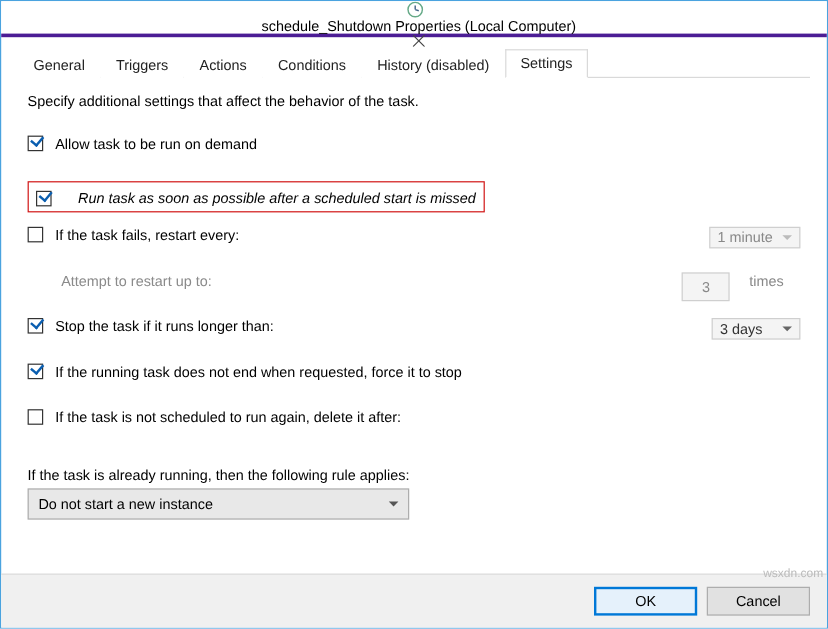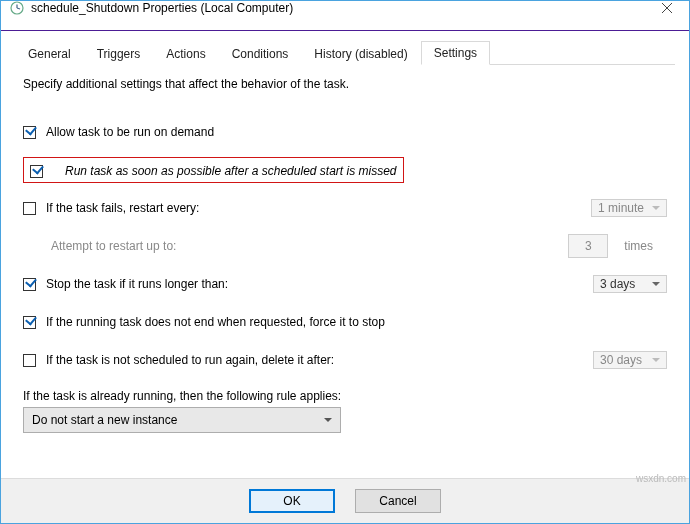--- a/index.html
+++ b/index.html
@@ -19,21 +19,22 @@
     height: 524px;
     display: flex;
     flex-direction: column;
   }
   .titlebar {
     display: flex;
     align-items: center;
     height: 30px;
     padding: 0 0 16px 8px;
     background: #fff;
-    border-bottom: 1px solid #4c1d95;
+    border-bottom: 3px solid #4c1d95;
+    flex-direction: column;
   }
   .titlebar .title-icon {
     width: 16px; height: 16px;
     margin-right: 6px;
     display: inline-flex; align-items: center; justify-content: center;
   }
   .titlebar .title-text {
     flex: 1;
     color: #000;
   }
@@ -70,21 +71,21 @@
   .tab.active {
     border-color: #d9d9d9;
     border-bottom: 1px solid #fff;
   }
   .panel {
     padding: 12px 8px 8px 8px;
     flex: 1;
   }
   .row {
     display: flex;
-    align-items: center;
+    align-items: flex-start;
     min-height: 38px;
     gap: 10px;
   }
   .cb {
     width: 13px; height: 13px;
     border: 1px solid #333;
     background: #fff;
     display: inline-flex; align-items: center; justify-content: center;
     flex: 0 0 13px;
     position: relative;
@@ -146,22 +147,22 @@
     margin-left: auto;
     width: 0; height: 0;
     border-left: 4px solid transparent;
     border-right: 4px solid transparent;
     border-top: 4px solid #555;
   }
   .footer {
     border-top: 1px solid #dcdcdc;
     padding: 10px 14px;
     display: flex;
-    justify-content: center;
-    gap: 20px;
+    justify-content: flex-end;
+    gap: 8px;
     background: #f0f0f0;
   }
   .btn {
     height: 24px; min-width: 86px;
     border: 1px solid #adadad;
     background: #e1e1e1;
     display: flex; align-items: center; justify-content: center;
     cursor: default;
     font-size: 12px;
   }
@@ -247,24 +248,20 @@
       </div>
 
       <div class="row">
         <span class="cb checked"></span>
         <span class="lbl">If the running task does not end when requested, force it to stop</span>
       </div>
 
       <div class="row">
         <span class="cb"></span>
         <span class="lbl">If the task is not scheduled to run again, delete it after:</span>
-        <div class="selectbox disabled">
-          <span>30 days</span>
-          <span class="caret"></span>
-        </div>
       </div>
 
       <div style="margin-top:10px;">If the task is already running, then the following rule applies:</div>
 
       <div class="combo-wide">
         <span>Do not start a new instance</span>
         <span class="caret"></span>
       </div>
     </div>
   </div>

